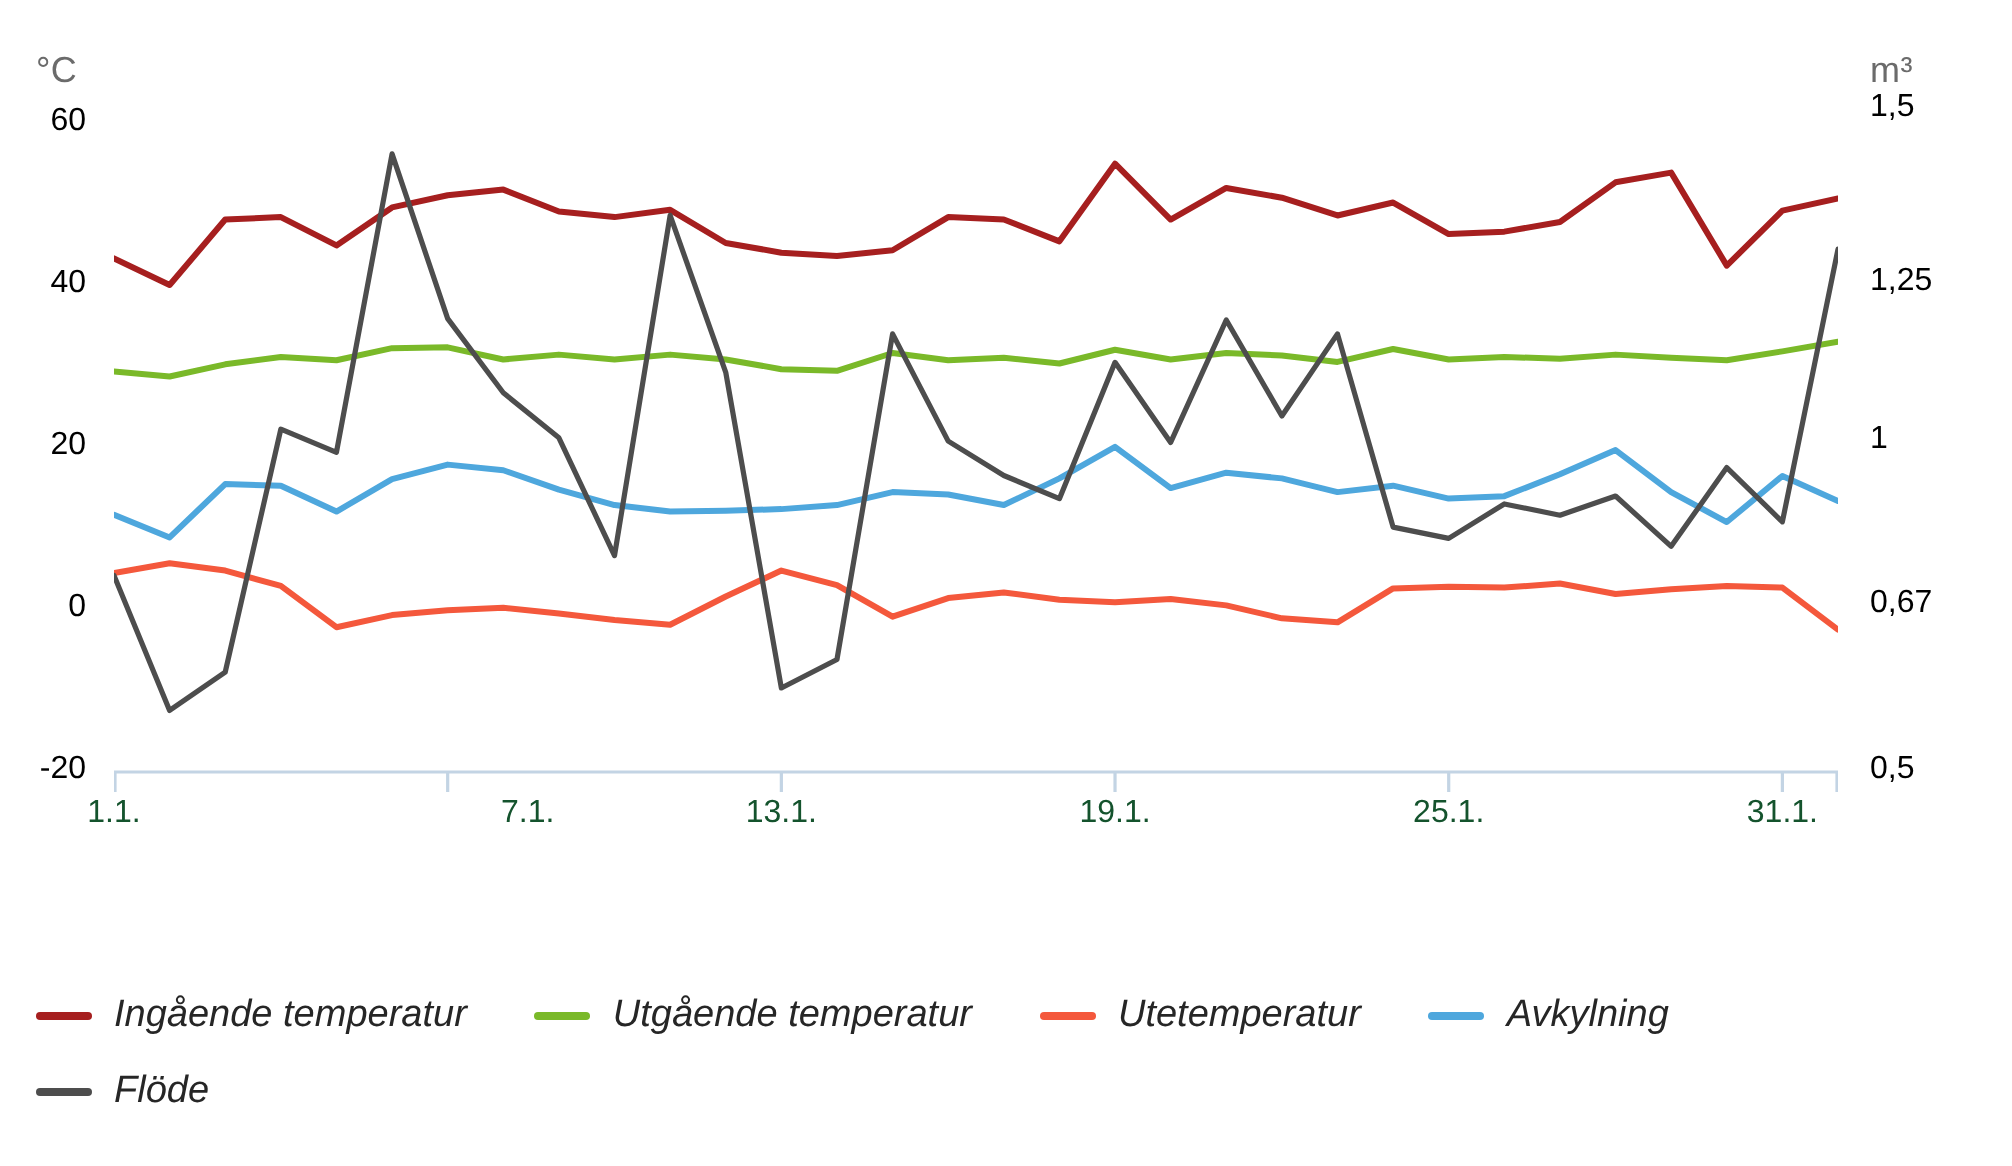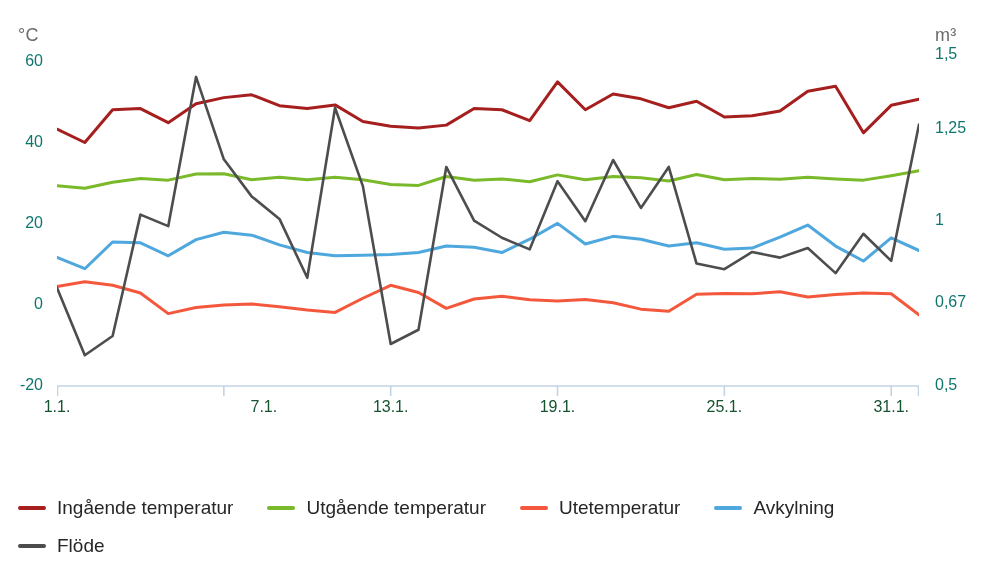--- a/index.html
+++ b/index.html
@@ -21,21 +21,21 @@
     letter-spacing:.2px;
     white-space:nowrap;
   }
   #unit-left{left:18px;top:25px;}
   #unit-right{left:935px;top:25px;}
 
   
   .ylab{
     position:absolute;
     font-size:16px;
-    color:#0f766e;
+    color:#000000;
     white-space:nowrap;
   }
   .ylab.left{right:963px;text-align:right;}
   .ylab.right{left:935px;text-align:left;}
 
   .xlab{
     position:absolute;
     font-size:16px;
     color:#14532d;
     white-space:nowrap;
@@ -52,20 +52,21 @@
   #plot svg{display:block;}
 
   
   #legend{
     position:absolute;
     left:18px;top:494px;
     width:960px;
     display:flex;
     flex-wrap:wrap;
     align-items:center;
+    font-style:italic;
   }
   .legend-item{
     display:flex;
     align-items:center;
     margin:0 34px 10px 0;
     height:28px;
   }
   .legend-swatch{
     width:28px;height:4px;
     border-radius:2px;
@@ -88,21 +89,21 @@
 
   <div id="y-left-labels">
       <div class="ylab left" style="top: 52.4444px;">60</div>
       <div class="ylab left" style="top: 133.333px;">40</div>
       <div class="ylab left" style="top: 214.222px;">20</div>
       <div class="ylab left" style="top: 295.111px;">0</div>
       <div class="ylab left" style="top: 376px;">-20</div>
     </div>
   <div id="y-right-labels">
       <div class="ylab right" style="top: 45.0909px; text-align: center;">1,5</div>
-      <div class="ylab right" style="top: 119px;">1,25</div>
+      <div class="ylab right" style="top: 132px;">1,25</div>
       <div class="ylab right" style="top: 210.545px;">1</div>
       <div class="ylab right" style="top: 293.273px;">0,67</div>
       <div class="ylab right" style="top: 376px;">0,5</div>
     </div>
   <div id="x-labels">
       <div class="xlab" style="left: 57px;">1.1.</div>
       <div class="xlab" style="left: 223.839px; margin-left: 40px;">7.1.</div>
       <div class="xlab" style="left: 390.677px;">13.1.</div>
       <div class="xlab" style="left: 557.516px;">19.1.</div>
       <div class="xlab" style="left: 724.355px;">25.1.</div>

